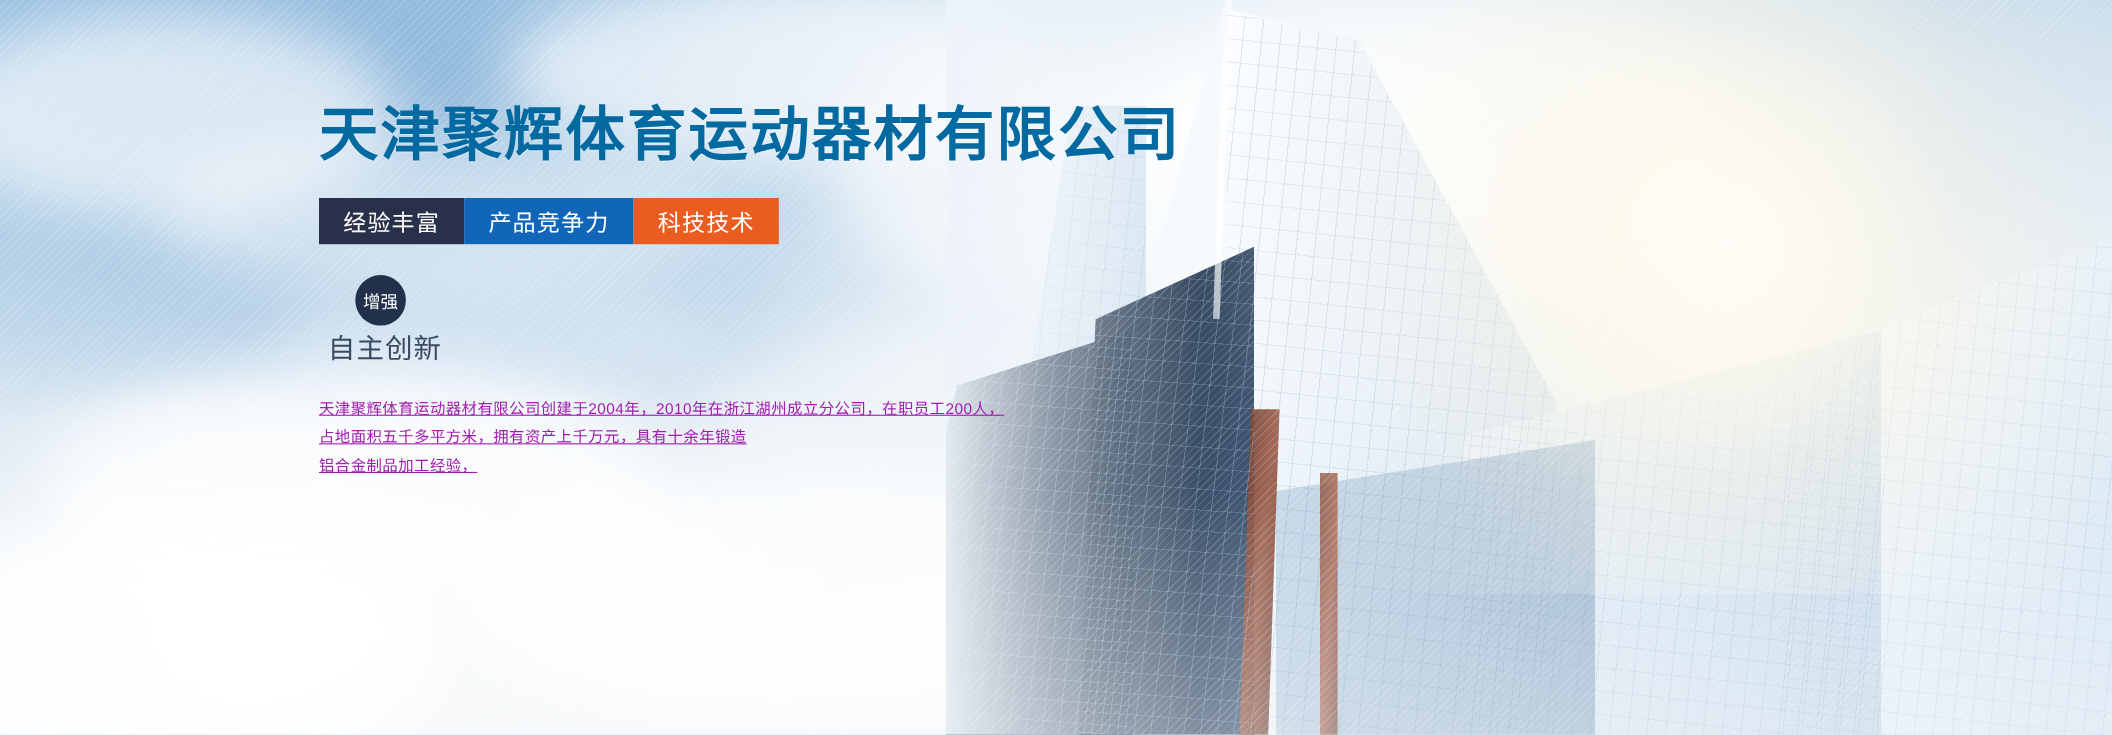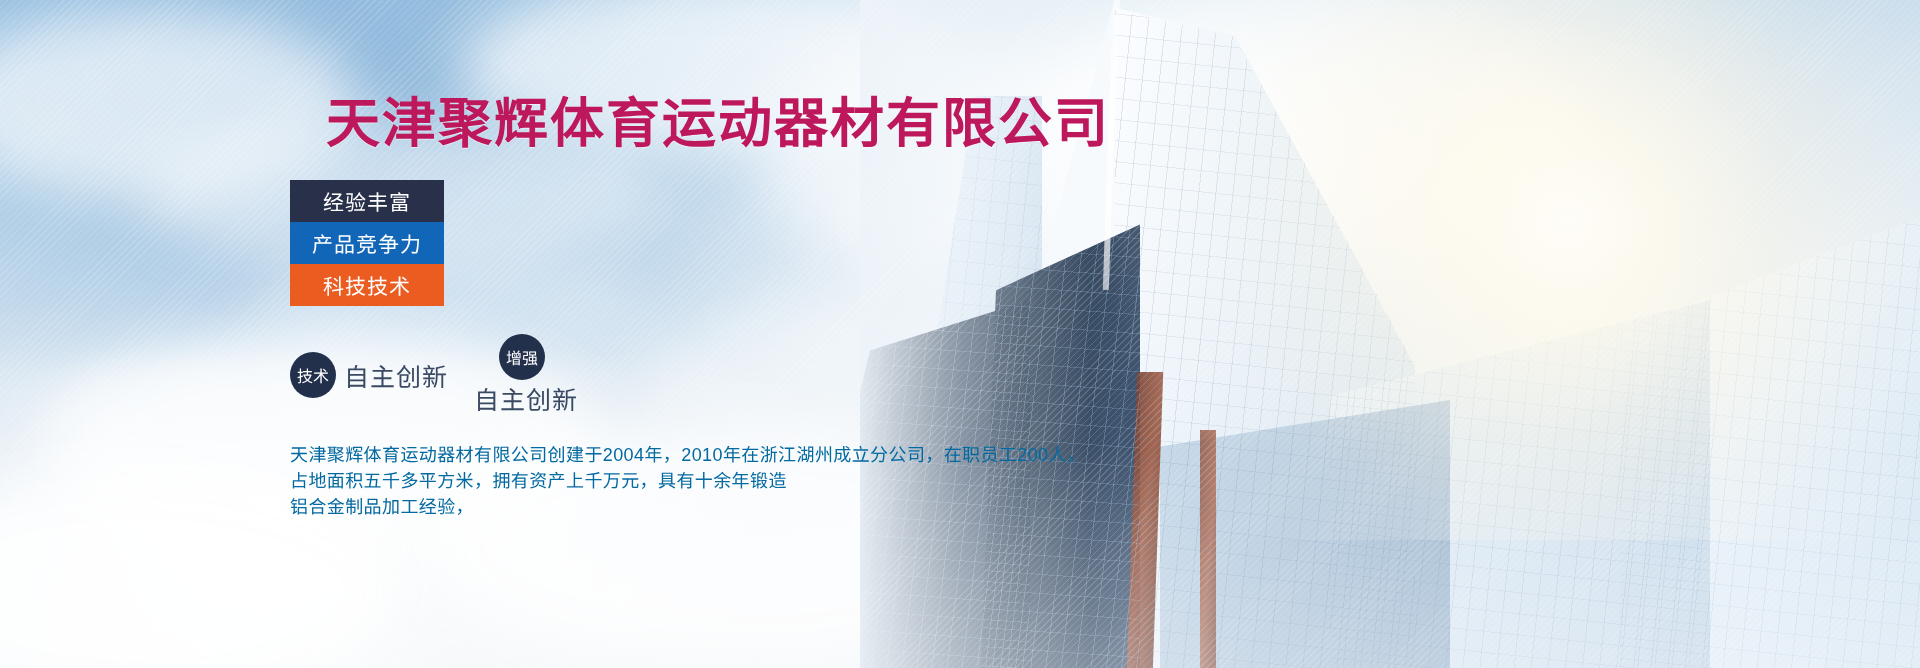--- a/index.html
+++ b/index.html
@@ -212,33 +212,31 @@
     position: absolute;
     left: 290px;
     top: 92px;
     width: 820px;
   }
 
   .headline {
     font-size: 54px;
     font-weight: 700;
     letter-spacing: 2px;
-    color: #be185d;
+    color: #0369a1;
     line-height: 1.15;
     margin: 0 0 26px 0;
     white-space: nowrap;
     text-shadow: 0 1px 0 rgba(255,255,255,0.45);
-    text-align: right;
   }
 
   .badge-row {
     display: flex;
     margin: 0 0 28px 0;
     width: max-content;
-    flex-direction: column;
   }
   .badge {
     height: 42px;
     display: flex;
     align-items: center;
     justify-content: center;
     padding: 0 22px;
     font-size: 21px;
     letter-spacing: 1px;
     color: #ffffff;
@@ -275,25 +273,26 @@
   }
   .pill-text {
     font-size: 25px;
     color: #3a4a63;
     margin-left: 8px;
     white-space: nowrap;
     letter-spacing: 1px;
   }
 
   .desc {
-    font-size: 18px;
+    font-size: 14px;
     line-height: 26px;
-    color: #0369a1;
+    color: #a21caf;
     letter-spacing: 0.4px;
     max-width: 560px;
+    text-decoration: underline;
   }
   .desc p { margin: 0; white-space: nowrap; }
 </style>
 </head>
 <body>
 
 <div class="banner">
 
   <div class="sky-base"></div>
   <div class="sky-blue-topleft"></div>
@@ -343,24 +342,20 @@
     <h1 class="headline">天津聚辉体育运动器材有限公司</h1>
 
     <div class="badge-row">
       <div class="badge navy">经验丰富</div>
       <div class="badge blue">产品竞争力</div>
       <div class="badge orange">科技技术</div>
     </div>
 
     <div class="pill-row">
       <div class="pill-group">
-        <span class="pill-circle">技术</span>
-        <span class="pill-text">自主创新</span>
-      </div>
-      <div class="pill-group">
         <span class="pill-circle">增强</span>
         <span class="pill-text">自主创新</span>
       </div>
     </div>
 
     <div class="desc">
       <p>天津聚辉体育运动器材有限公司创建于2004年，2010年在浙江湖州成立分公司，在职员工200人，</p>
       <p>占地面积五千多平方米，拥有资产上千万元，具有十余年锻造</p>
       <p>铝合金制品加工经验，</p>
     </div>

